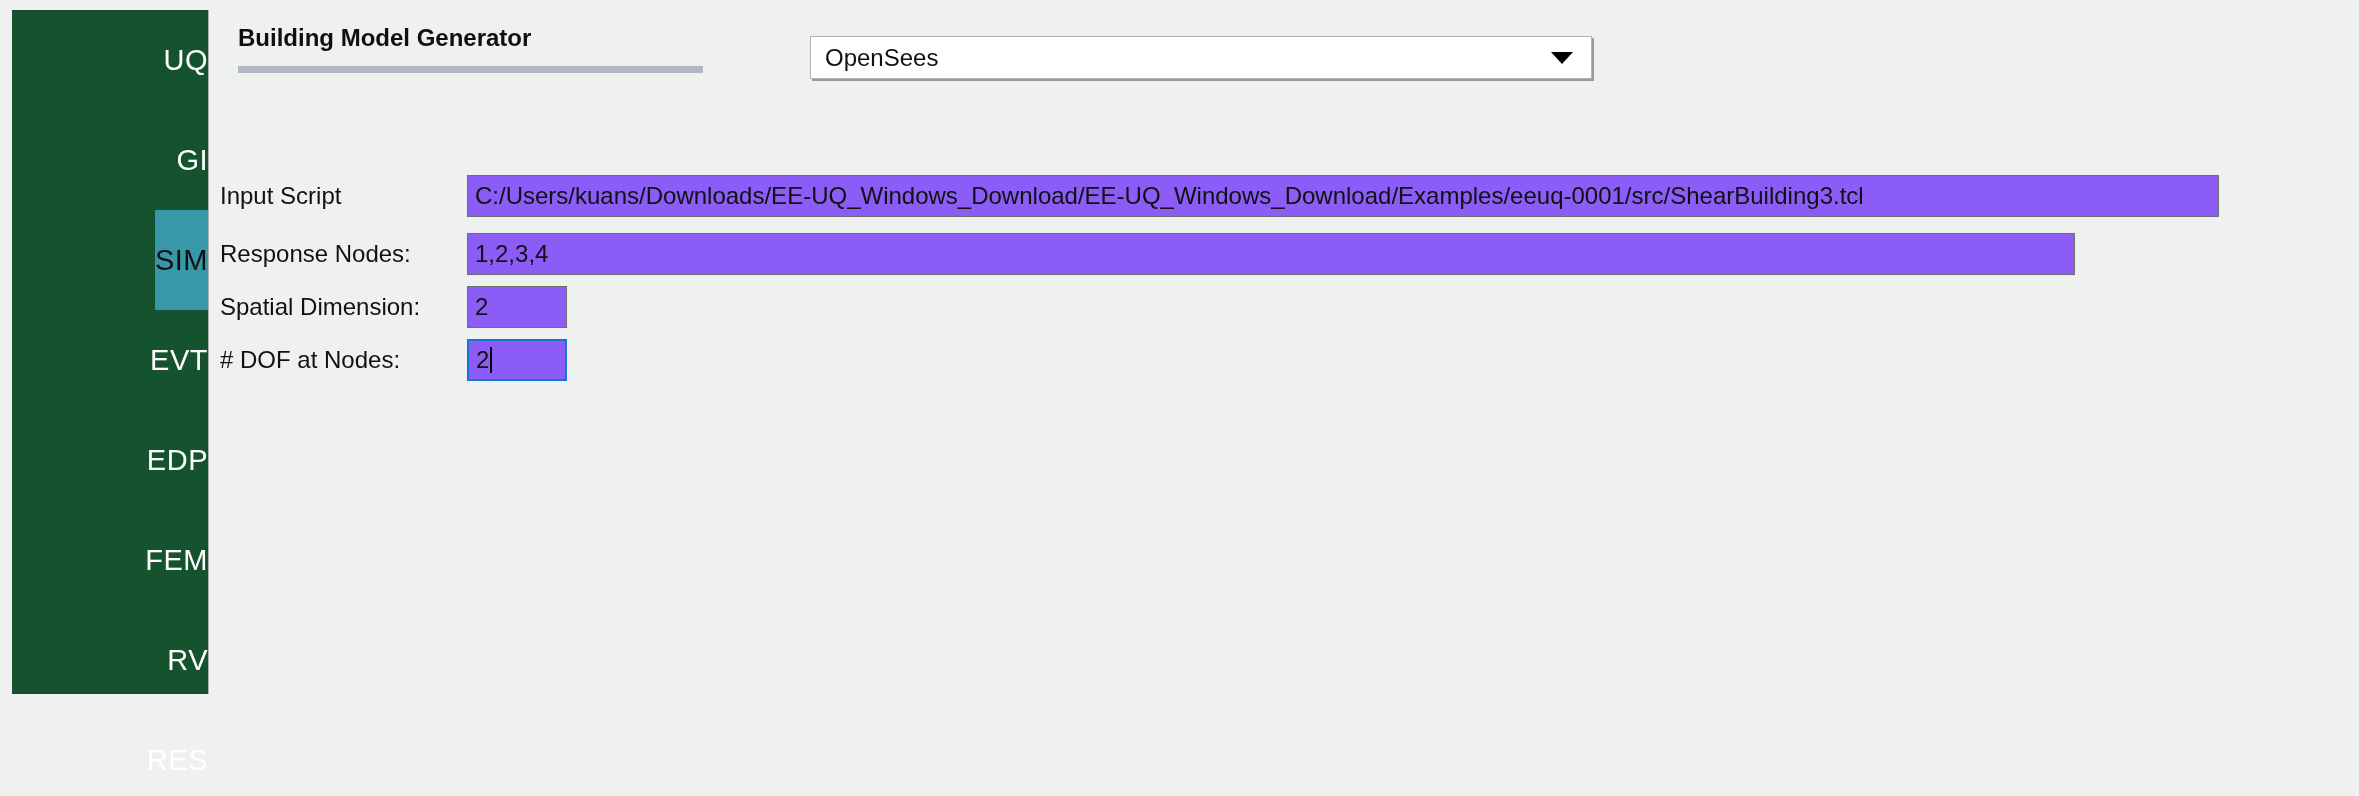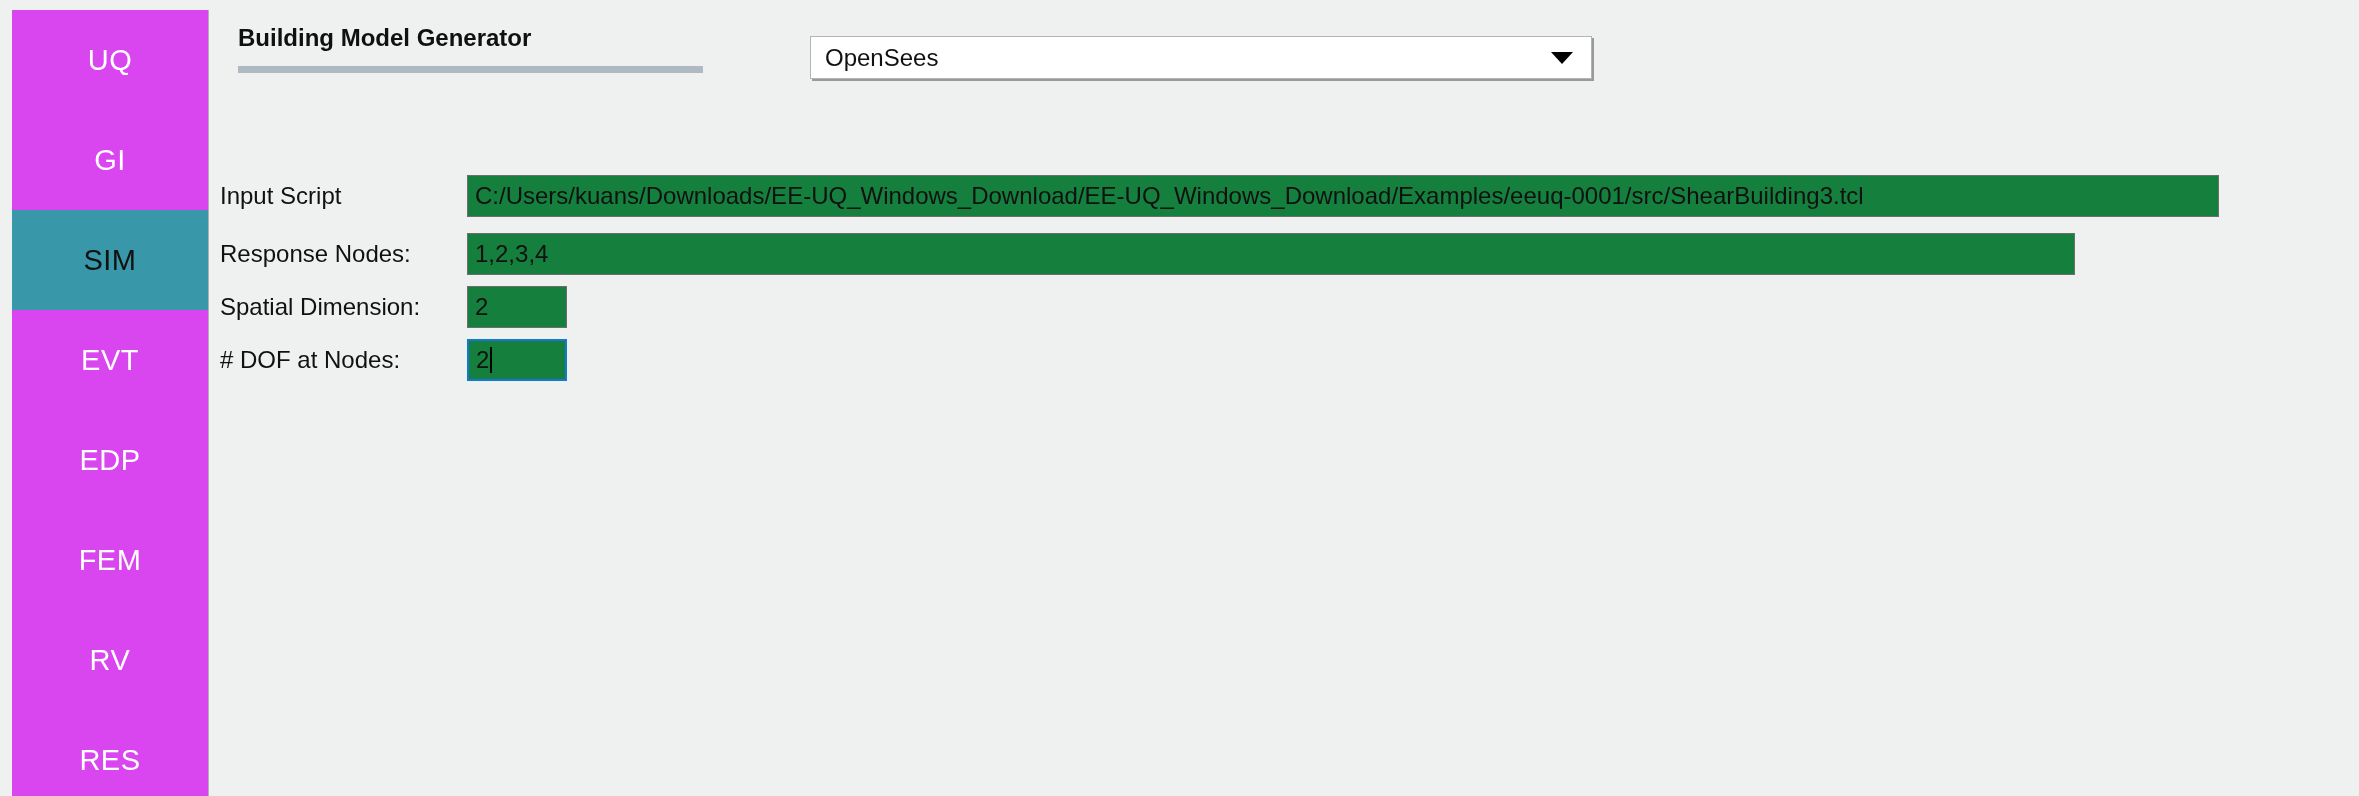--- a/index.html
+++ b/index.html
@@ -15,26 +15,27 @@
     overflow: hidden;
     position: relative;
   }
 
   
   #sidebar {
     position: absolute;
     left: 12px;
     top: 10px;
     width: 196px;
-    height: 786px;
-    background: #d946ef;
+    height: 684px;
+    background: #14532d;
     display: flex;
     flex-direction: column;
     box-sizing: border-box;
     box-shadow: 1px 0 0 rgba(120,125,132,0.55);
+    align-items: flex-end;
   }
   .nav-item {
     flex: 0 0 100px;
     height: 100px;
     display: flex;
     align-items: center;
     justify-content: center;
     color: #ffffff;
     font-size: 29px;
     letter-spacing: 0.5px;
@@ -130,21 +131,21 @@
     position: absolute;
     left: 12px;
     top: 50%;
     transform: translateY(-50%);
     font-size: 24px;
     color: #111111;
     white-space: nowrap;
   }
   .text-field {
     position: absolute;
-    background: #15803d;
+    background: #8b5cf6;
     border: 1px solid #6e6e6e;
     box-sizing: border-box;
     height: 42px;
     cursor: text;
   }
   .text-field.focused {
     border: 2px solid #1477d1;
   }
   .text-field .fv {
     position: absolute;

